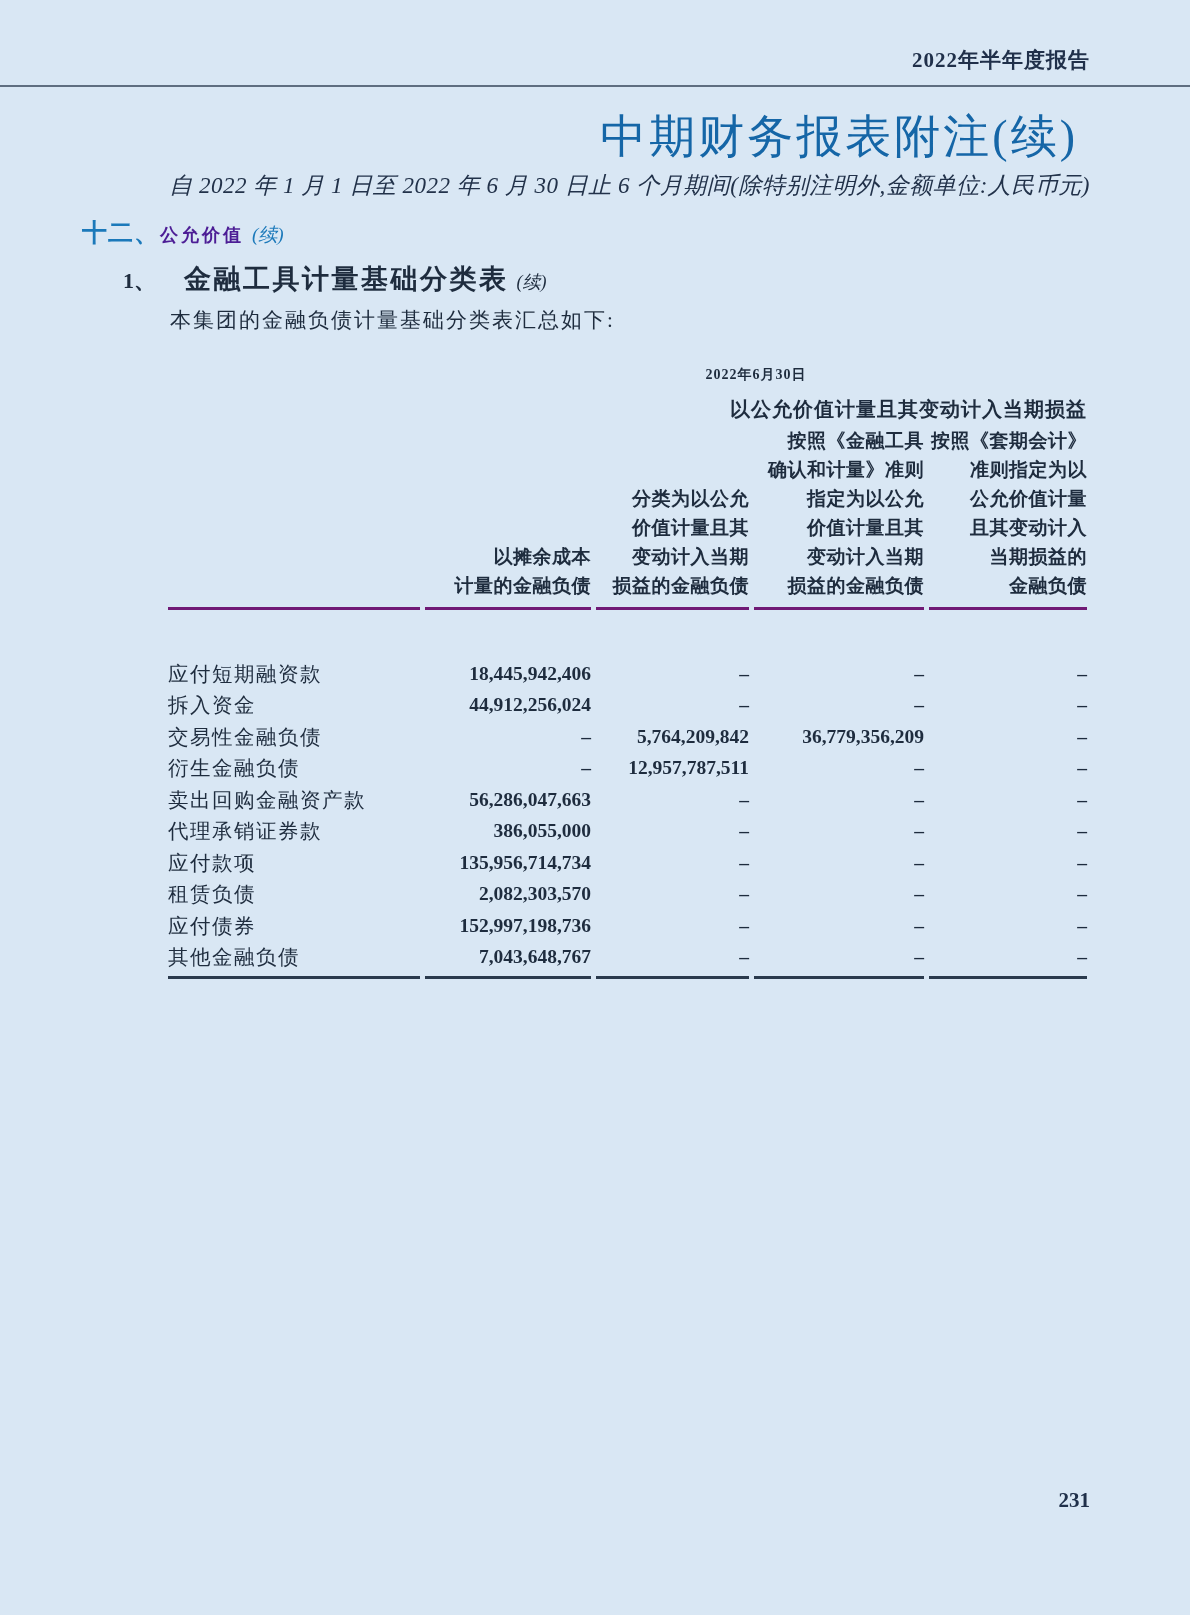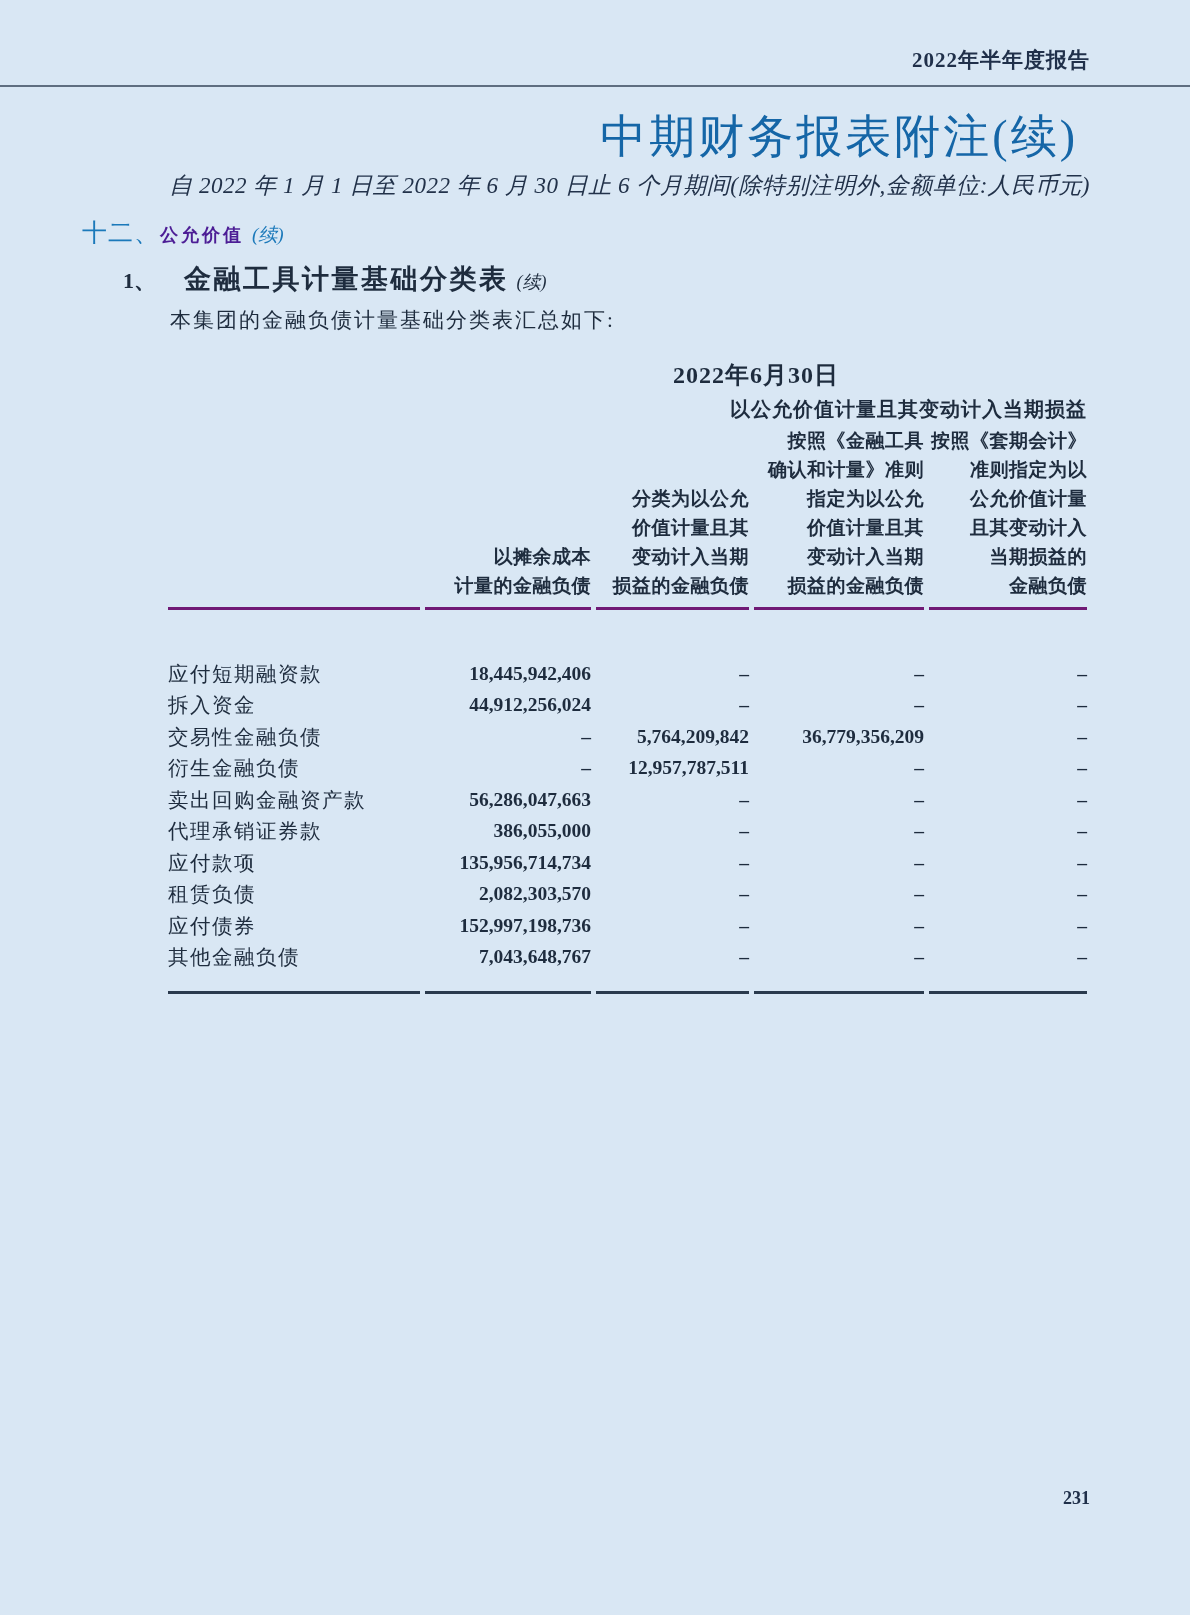--- a/index.html
+++ b/index.html
@@ -27,21 +27,21 @@
     font-size: 46px; font-weight: normal; letter-spacing: 3px;
     color: #1566a7; white-space: nowrap;
   }
   .subtitle {
     position: absolute; top: 170px; right: 100px;
     font-size: 23px; font-style: italic; letter-spacing: 0.5px;
     color: #22324a; white-space: nowrap;
   }
 
   .section { position: absolute; top: 216px; left: 82px; white-space: nowrap; }
-  .sec-idx   { font-size: 25px; font-weight: normal; color: #1b79ba; letter-spacing: 1px; }
+  .sec-idx   { font-size: 25px; font-weight: bold; color: #1b79ba; letter-spacing: 1px; }
   .sec-title { font-size: 18px; font-weight: bold; color: #4c1d95; letter-spacing: 3px; }
   .sec-cont  { font-size: 19px; font-style: italic; color: #1b79ba; margin-left: 8px; }
 
   .subsection { position: absolute; top: 261px; left: 123px; white-space: nowrap; }
   .sub-idx   { font-size: 22px; font-weight: bold; color: #1e2c3e; margin-right: 28px; }
   .sub-title { font-size: 27px; font-weight: bold; color: #1e2c3e; letter-spacing: 2.5px; }
   .sub-cont  { font-size: 18px; font-style: italic; color: #1e2c3e; margin-left: 8px; }
 
   .intro {
     position: absolute; top: 306px; left: 170px;
@@ -49,43 +49,43 @@
   }
 
   table.fin-table {
     position: absolute; top: 358px; left: 163px;
     border-collapse: separate; border-spacing: 5px 0;
     table-layout: fixed;
   }
   .fin-table td { padding: 0; }
   .date-row td {
     height: 34px; vertical-align: middle; text-align: center;
-    font-size: 24px; font-weight: bold; letter-spacing: 1px;
+    font-size: 14px; font-weight: bold; letter-spacing: 1px;
   }
   .group-row td {
     height: 34px; vertical-align: middle; text-align: right;
     font-size: 20px; font-weight: bold; letter-spacing: 1px;
     white-space: nowrap;
   }
   .colheads td {
     vertical-align: bottom; padding-bottom: 7px;
     border-bottom: 3px solid #701a75;
     font-size: 19px; font-weight: bold; line-height: 29px;
     letter-spacing: 0.5px;
   }
   .colheads td div { text-align: right; white-space: nowrap; }
   .spacer td { height: 48px; border: 0; }
   .data-row td { height: 31.5px; vertical-align: middle; }
   .data-row .lbl { font-size: 20.5px; letter-spacing: 1.5px; white-space: nowrap; }
   .data-row .num { font-size: 19.5px; font-weight: bold; text-align: right; white-space: nowrap; }
-  tr.last td { border-bottom: 3px solid #2a3a4d; padding-bottom: 18px; }
+  tr.last td { border-bottom: 3px solid #2a3a4d; padding-bottom: 3px; }
 
   .page-number {
     position: absolute; top: 1488px; right: 100px;
-    font-size: 18px; font-weight: bold; color: #20304a;
+    font-size: 21px; font-weight: bold; color: #20304a;
   }
 </style>
 </head>
 <body>
 
 <div class="page">
 
   <div class="header-right">2022年半年度报告</div>
   <div class="top-rule"></div>
 

